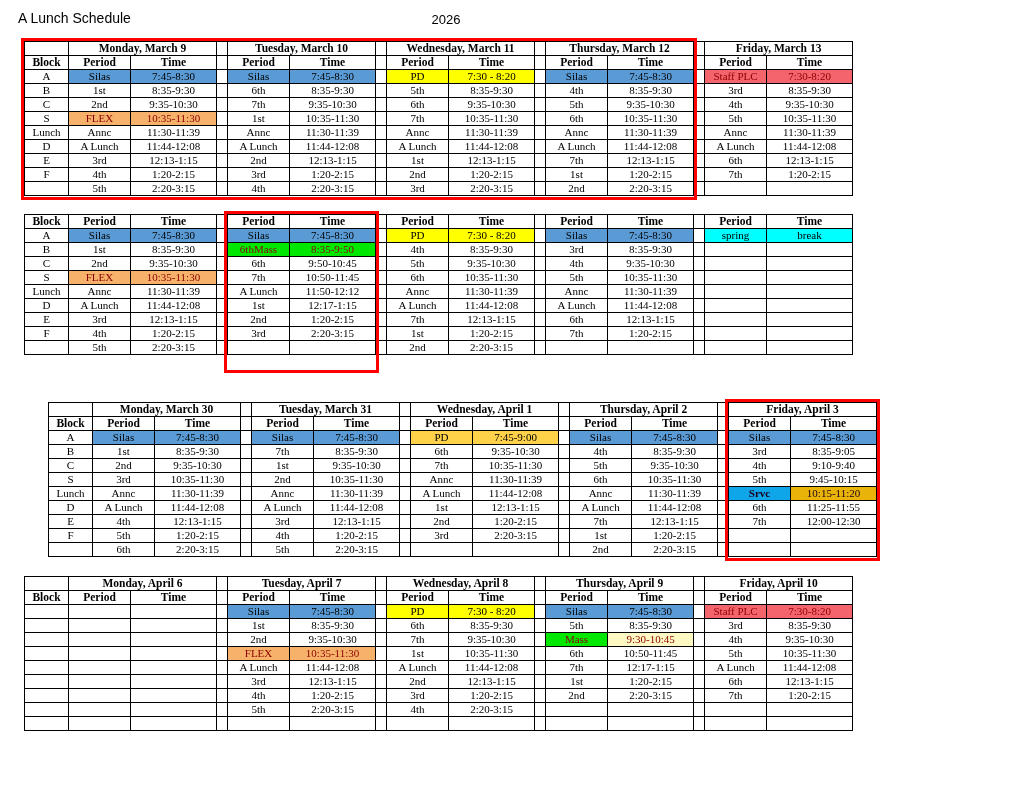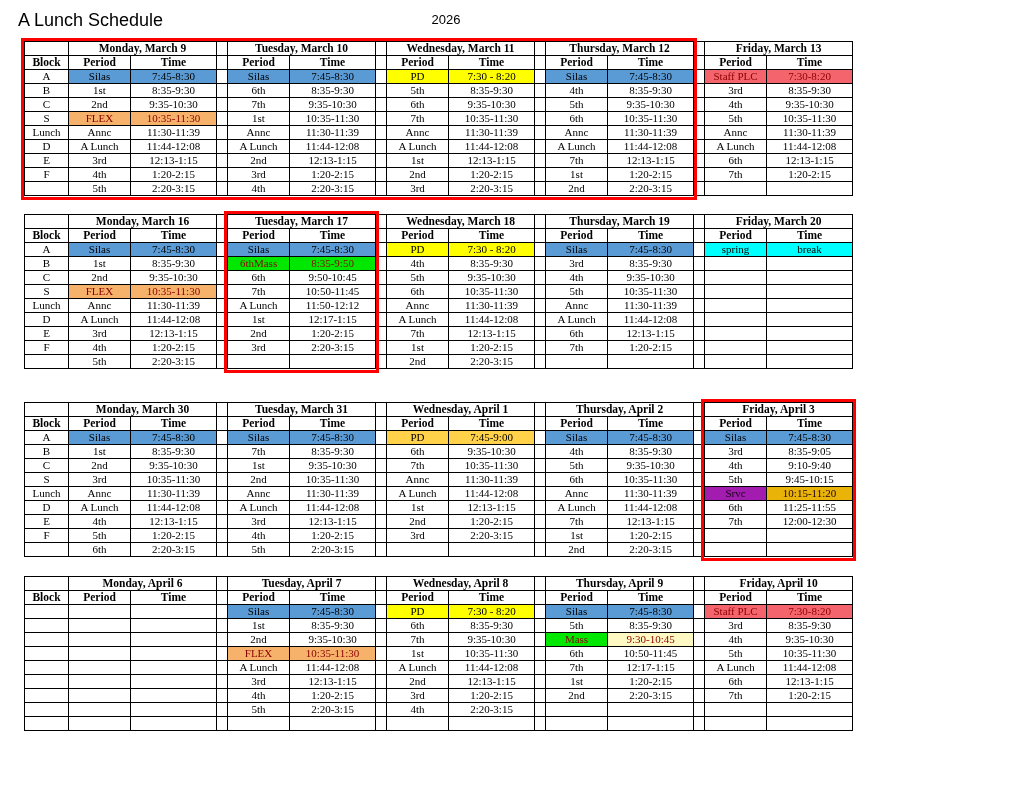--- a/index.html
+++ b/index.html
@@ -1,20 +1,20 @@
 <!DOCTYPE html>
 <html><head>
 <meta charset="utf-8">
 <style>
   html,body{margin:0;padding:0;}
   body{
     width:1024px;height:791px;background:#ffffff;position:relative;
     font-family:"Liberation Sans",sans-serif;color:#000;overflow:hidden;
   }
-  .title{position:absolute;left:18px;top:10px;font-size:18px;}
+  .title{position:absolute;left:18px;top:10px;font-size:14px;}
   .year{position:absolute;left:16px;top:12px;width:860px;text-align:center;font-size:13px;}
   #weeks .week{position:absolute;left:24px;border-radius:24px;}
   table{border-collapse:collapse;table-layout:fixed;width:828px;font-family:"Liberation Serif",serif;}
   td{
     border:1px solid #000;height:13px;line-height:13px;font-size:11px;
     text-align:center;padding:0 1px;overflow:hidden;white-space:nowrap;
   }
   td.hdr{font-weight:bold;font-size:11.5px;}
   .red-box{position:absolute;border:3px solid #ff0000;box-sizing:border-box;pointer-events:none;}
 </style>
@@ -244,32 +244,20 @@
           <col style="width: 86px;">
           <col style="width: 11px;">
           <col style="width: 62px;">
           <col style="width: 86px;">
           <col style="width: 11px;">
           <col style="width: 62px;">
           <col style="width: 86px;">
         </colgroup>
         <tbody>
           <tr>
-            <td></td>
-            <td colspan="2" class="hdr">Monday, March 16</td>
-            <td></td>
-            <td colspan="2" class="hdr">Tuesday, March 17</td>
-            <td></td>
-            <td colspan="2" class="hdr">Wednesday, March 18</td>
-            <td></td>
-            <td colspan="2" class="hdr">Thursday, March 19</td>
-            <td></td>
-            <td colspan="2" class="hdr">Friday, March 20</td>
-          </tr>
-          <tr>
             <td class="hdr">Block</td>
             <td class="hdr">Period</td>
             <td class="hdr">Time</td>
             <td></td>
             <td class="hdr">Period</td>
             <td class="hdr">Time</td>
             <td></td>
             <td class="hdr">Period</td>
             <td class="hdr">Time</td>
             <td></td>
@@ -429,21 +417,21 @@
             <td></td>
             <td></td>
             <td></td>
             <td></td>
             <td></td>
           </tr>
         </tbody>
       </table>
       <div class="red-box" style="left: 200px; top: -3px; width: 155px; height: 162px;"></div>
     </div>
-    <div class="week" style="top: 402px;">
+    <div class="week" style="top: 402px; margin-left: 24px;">
       <table>
         <colgroup>
           <col style="width: 44px;">
           <col style="width: 62px;">
           <col style="width: 86px;">
           <col style="width: 11px;">
           <col style="width: 62px;">
           <col style="width: 86px;">
           <col style="width: 11px;">
           <col style="width: 62px;">
@@ -560,21 +548,21 @@
             <td></td>
             <td>Annc</td>
             <td>11:30-11:39</td>
             <td></td>
             <td>A Lunch</td>
             <td>11:44-12:08</td>
             <td></td>
             <td>Annc</td>
             <td>11:30-11:39</td>
             <td></td>
-            <td style="background: #a21caf; color: rgb(26, 0, 26);">Srvc</td>
+            <td style="background: #0ea5e9; color: rgb(26, 0, 26); font-weight: bold;">Srvc</td>
             <td style="background: #eab308; color: rgb(26, 0, 26);">10:15-11:20</td>
           </tr>
           <tr>
             <td>D</td>
             <td>A Lunch</td>
             <td>11:44-12:08</td>
             <td></td>
             <td>A Lunch</td>
             <td>11:44-12:08</td>
             <td></td>

